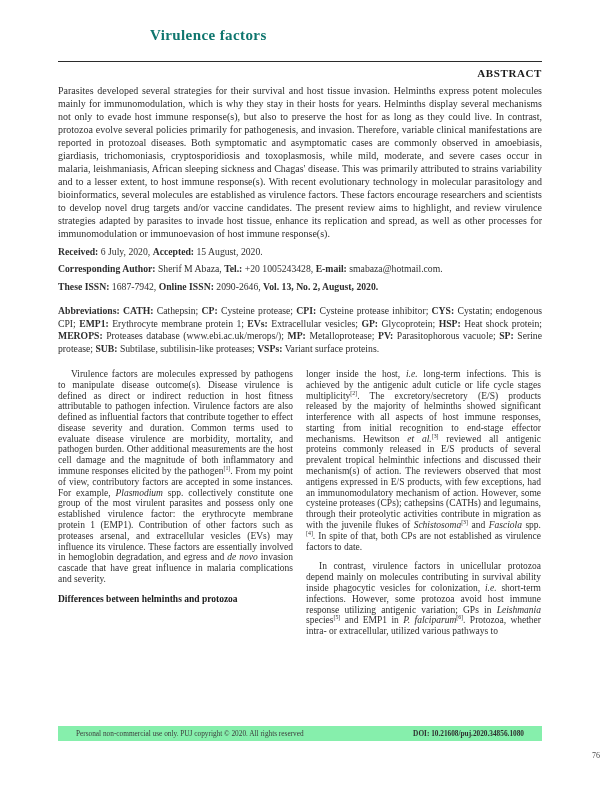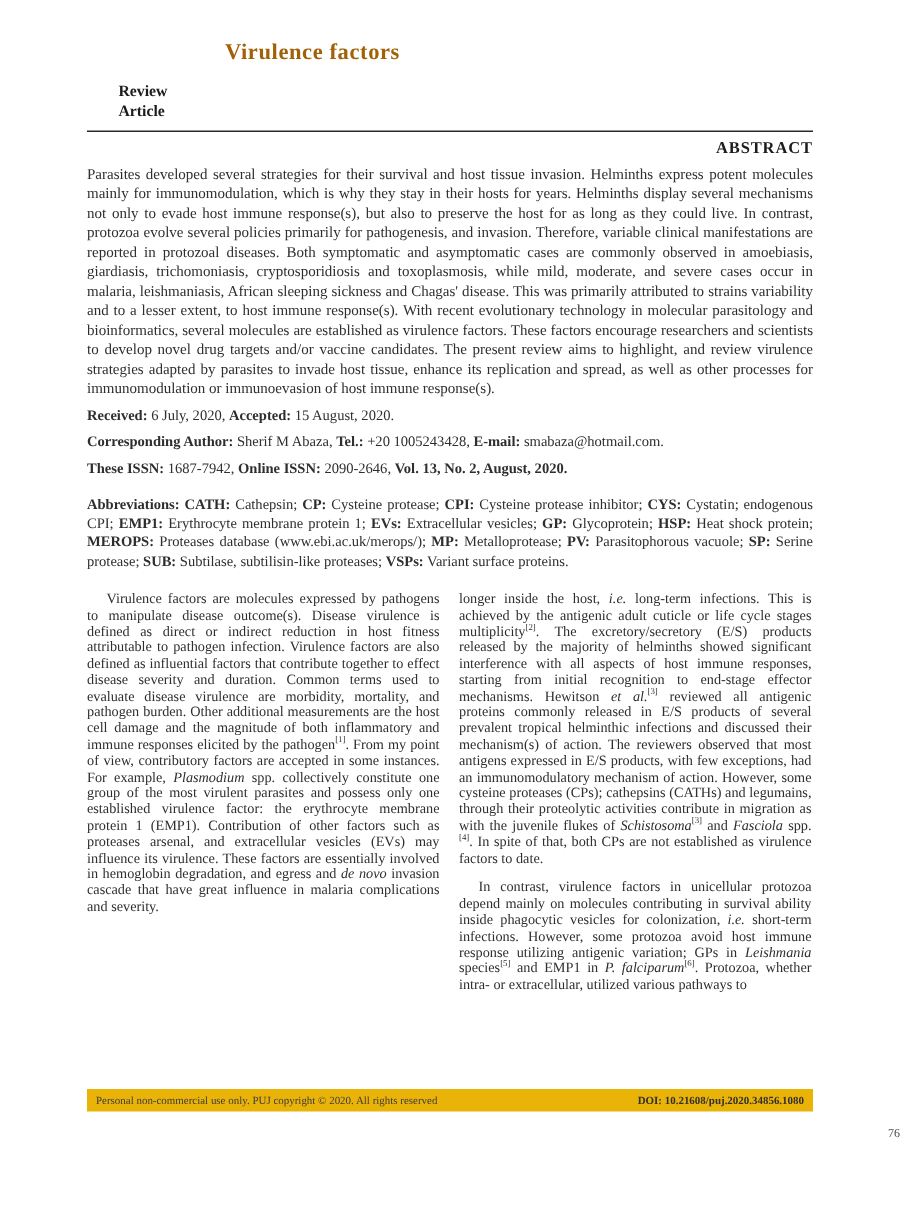--- a/index.html
+++ b/index.html
@@ -8,21 +8,21 @@
     background:#ffffff;color:#333;
     font-family:"Liberation Serif","DejaVu Serif",serif;
   }
   .page{position:absolute;left:58px;top:0;width:484px;}
   .b{font-weight:bold;}
   .i{font-style:italic;}
   sup{font-size:0.62em;vertical-align:super;line-height:0;}
 
   
   .title{
-    margin:27px 0 0 92px;font-size:15px;font-weight:bold;color:#a16207;
+    margin:27px 0 0 92px;font-size:15px;font-weight:bold;color:#0f766e;
     letter-spacing:0.4px;
   }
   .byline-row{display:flex;margin-top:11px;}
   .article-type{
     width:92px;box-sizing:border-box;padding-left:21px;
     font-weight:bold;font-size:10.5px;line-height:13px;color:#1c1c1c;
   }
   .byline{flex:1;}
   .author{font-weight:bold;font-size:10.5px;color:#1c1c1c;}
   .affiliation{font-size:9.8px;margin-top:8px;color:#2e2e2e;}
@@ -49,56 +49,53 @@
     width:235px;font-size:9.5px;line-height:10.8px;text-align:justify;color:#2e2e2e;
   }
   .col p{margin:0;text-indent:13px;}
   .col p.no-indent{text-indent:0;}
   .col p.spaced{margin-top:9px;}
   .sec-heading{font-weight:bold;margin-top:9px;color:#1c1c1c;}
 
   
   .footer-bar{
     position:absolute;left:58px;top:726px;width:484px;height:15px;
-    background:#eab308;display:flex;align-items:center;justify-content:space-between;
-    box-sizing:border-box;padding:0 6px;font-size:7.3px;color:#3c3c3c;
+    background:#86efac;display:flex;align-items:center;justify-content:space-between;
+    box-sizing:border-box;padding:0 18px;font-size:7.3px;color:#3c3c3c;
   }
   .doi{font-weight:bold;color:#2f2f2f;}
   .page-number{
     position:absolute;top:751px;left:0;width:600px;text-align:right;
     font-size:8px;color:#4a4a4a;
   }
 </style>
 </head>
 <body>
 
 <div class="page">
 
   <div class="title">Virulence factors</div>
 
   <div class="byline-row">
-    <div class="article-type">
-      <div>Review</div>
-      <div>Article</div>
-    </div>
   </div>
 
   <div class="rule"></div>
 
   <div class="abstract-heading">ABSTRACT</div>
   <div class="abstract-text">Parasites developed several strategies for their survival and host tissue invasion. Helminths express potent molecules mainly for immunomodulation, which is why they stay in their hosts for years. Helminths display several mechanisms not only to evade host immune response(s), but also to preserve the host for as long as they could live. In contrast, protozoa evolve several policies primarily for pathogenesis, and invasion. Therefore, variable clinical manifestations are reported in protozoal diseases. Both symptomatic and asymptomatic cases are commonly observed in amoebiasis, giardiasis, trichomoniasis, cryptosporidiosis and toxoplasmosis, while mild, moderate, and severe cases occur in malaria, leishmaniasis, African sleeping sickness and Chagas' disease. This was primarily attributed to strains variability and to a lesser extent, to host immune response(s). With recent evolutionary technology in molecular parasitology and bioinformatics, several molecules are established as virulence factors. These factors encourage researchers and scientists to develop novel drug targets and/or vaccine candidates. The present review aims to highlight, and review virulence strategies adapted by parasites to invade host tissue, enhance its replication and spread, as well as other processes for immunomodulation or immunoevasion of host immune response(s).</div>
 
   <div class="meta-line"><span class="b">Received:</span><span> 6 July, 2020, </span><span class="b">Accepted:</span><span> 15 August, 2020.</span></div>
   <div class="meta-line"><span class="b">Corresponding Author:</span><span> Sherif M Abaza, </span><span class="b">Tel.:</span><span> +20 1005243428, </span><span class="b">E-mail:</span><span> smabaza@hotmail.com.</span></div>
   <div class="meta-line"><span class="b">These ISSN:</span><span> 1687-7942, </span><span class="b">Online ISSN:</span><span> 2090-2646, </span><span class="b">Vol. 13, No. 2, August, 2020.</span></div>
   <div class="meta-line abbrev"><span class="b">Abbreviations:</span><span> </span><span class="b">CATH:</span><span> Cathepsin; </span><span class="b">CP:</span><span> Cysteine protease; </span><span class="b">CPI:</span><span> Cysteine protease inhibitor; </span><span class="b">CYS:</span><span> Cystatin; endogenous CPI; </span><span class="b">EMP1:</span><span> Erythrocyte membrane protein 1; </span><span class="b">EVs:</span><span> Extracellular vesicles; </span><span class="b">GP:</span><span> Glycoprotein; </span><span class="b">HSP:</span><span> Heat shock protein; </span><span class="b">MEROPS:</span><span> Proteases database (www.ebi.ac.uk/merops/); </span><span class="b">MP:</span><span> Metalloprotease; </span><span class="b">PV:</span><span> Parasitophorous vacuole; </span><span class="b">SP:</span><span> Serine protease; </span><span class="b">SUB:</span><span> Subtilase, subtilisin-like proteases; </span><span class="b">VSPs:</span><span> Variant surface proteins.</span></div>
 
   <div class="columns">
     <div class="col">
       <p><span>Virulence factors are molecules expressed by pathogens to manipulate disease outcome(s). Disease virulence is defined as direct or indirect reduction in host fitness attributable to pathogen infection. Virulence factors are also defined as influential factors that contribute together to effect disease severity and duration. Common terms used to evaluate disease virulence are morbidity, mortality, and pathogen burden. Other additional measurements are the host cell damage and the magnitude of both inflammatory and immune responses elicited by the pathogen</span><sup>[1]</sup><span>. From my point of view, contributory factors are accepted in some instances. For example, </span><span class="i">Plasmodium</span><span> spp. collectively constitute one group of the most virulent parasites and possess only one established virulence factor: the erythrocyte membrane protein 1 (EMP1). Contribution of other factors such as proteases arsenal, and extracellular vesicles (EVs) may influence its virulence. These factors are essentially involved in hemoglobin degradation, and egress and </span><span class="i">de novo</span><span> invasion cascade that have great influence in malaria complications and severity.</span></p>
+      <div class="sec-heading">Differences between helminths and protozoa</div>
     </div>
     <div class="col">
       <p class="no-indent"><span>longer inside the host, </span><span class="i">i.e.</span><span> long-term infections. This is achieved by the antigenic adult cuticle or life cycle stages multiplicity</span><sup>[2]</sup><span>. The excretory/secretory (E/S) products released by the majority of helminths showed significant interference with all aspects of host immune responses, starting from initial recognition to end-stage effector mechanisms. Hewitson </span><span class="i">et al.</span><sup>[3]</sup><span> reviewed all antigenic proteins commonly released in E/S products of several prevalent tropical helminthic infections and discussed their mechanism(s) of action. The reviewers observed that most antigens expressed in E/S products, with few exceptions, had an immunomodulatory mechanism of action. However, some cysteine proteases (CPs); cathepsins (CATHs) and legumains, through their proteolytic activities contribute in migration as with the juvenile flukes of </span><span class="i">Schistosoma</span><sup>[3]</sup><span> and </span><span class="i">Fasciola</span><span> spp.</span><sup>[4]</sup><span>. In spite of that, both CPs are not established as virulence factors to date.</span></p>
       <p class="spaced"><span>In contrast, virulence factors in unicellular protozoa depend mainly on molecules contributing in survival ability inside phagocytic vesicles for colonization, </span><span class="i">i.e.</span><span> short-term infections. However, some protozoa avoid host immune response utilizing antigenic variation; GPs in </span><span class="i">Leishmania</span><span> species</span><sup>[5]</sup><span> and EMP1 in </span><span class="i">P. falciparum</span><sup>[6]</sup><span>. Protozoa, whether intra- or extracellular, utilized various pathways to</span></p>
     </div>
   </div>
 
 </div>
 
 <div class="footer-bar">

